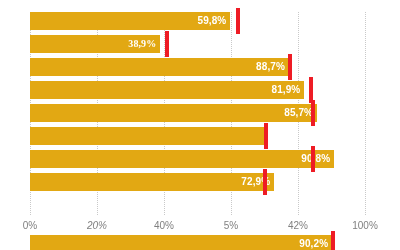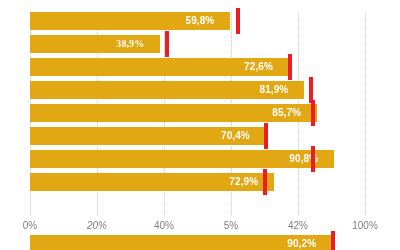--- a/index.html
+++ b/index.html
@@ -74,21 +74,21 @@
     position: absolute;
     top: 0;
     height: 18px;
     line-height: 18px;
     color: #ffffff;
     font-size: 10px;
     font-weight: bold;
     white-space: nowrap;
     text-align: right;
     transform: translateX(-100%);
-    padding-right: 16px;
+    padding-right: 4px;
     box-sizing: border-box;
     letter-spacing: 0.1px;
   }
 
   .target-marker {
     position: absolute;
     top: -4px;
     width: 4px;
     height: 26px;
     background: #EE1C25;
@@ -132,36 +132,35 @@
           <div class="bar-label" style="left: 59.8%; color: rgb(255, 255, 255);">59,8%</div>
           <div class="target-marker" style="left: 62%; background: rgb(238, 28, 37);"></div>
         </div>
         <div class="bar-row" style="top: 23px;">
           <div class="bar" style="width: 38.9%; background: rgb(226, 168, 19);"></div>
           <div class="bar-label" style="left: 38.9%; color: rgb(255, 255, 255); font-family: Liberation Serif, serif;">38,9%</div>
           <div class="target-marker" style="left: 41%; background: rgb(238, 28, 37);"></div>
         </div>
         <div class="bar-row" style="top: 46px;">
           <div class="bar" style="width: 77.3%; background: rgb(226, 168, 19);"></div>
-          <div class="bar-label" style="left: 77.3%; color: rgb(255, 255, 255);">72,6%</div>
+          <div class="bar-label" style="left: 77.3%; color: rgb(255, 255, 255);">88,7%</div>
           <div class="target-marker" style="left: 77.5%; background: rgb(238, 28, 37);"></div>
         </div>
         <div class="bar-row" style="top: 69px;">
           <div class="bar" style="width: 81.9%; background: rgb(226, 168, 19);"></div>
           <div class="bar-label" style="left: 81.9%; color: rgb(255, 255, 255);">81,9%</div>
           <div class="target-marker" style="left: 84%; background: rgb(238, 28, 37);"></div>
         </div>
         <div class="bar-row" style="top: 92px;">
           <div class="bar" style="width: 85.7%; background: rgb(226, 168, 19);"></div>
           <div class="bar-label" style="left: 85.7%; color: rgb(255, 255, 255);">85,7%</div>
           <div class="target-marker" style="left: 84.5%; background: rgb(238, 28, 37);"></div>
         </div>
         <div class="bar-row" style="top: 115px;">
           <div class="bar" style="width: 70.4%; background: rgb(226, 168, 19);"></div>
-          <div class="bar-label" style="left: 70.4%; color: rgb(255, 255, 255);">70,4%</div>
           <div class="target-marker" style="left: 70.5%; background: rgb(238, 28, 37);"></div>
         </div>
         <div class="bar-row" style="top: 138px;">
           <div class="bar" style="width: 90.8%; background: rgb(226, 168, 19);"></div>
           <div class="bar-label" style="left: 90.8%; color: rgb(255, 255, 255);">90,8%</div>
           <div class="target-marker" style="left: 84.5%; background: rgb(238, 28, 37);"></div>
         </div>
         <div class="bar-row" style="top: 161px;">
           <div class="bar" style="width: 72.9%; background: rgb(226, 168, 19);"></div>
           <div class="bar-label" style="left: 72.9%; color: rgb(255, 255, 255);">72,9%</div>

